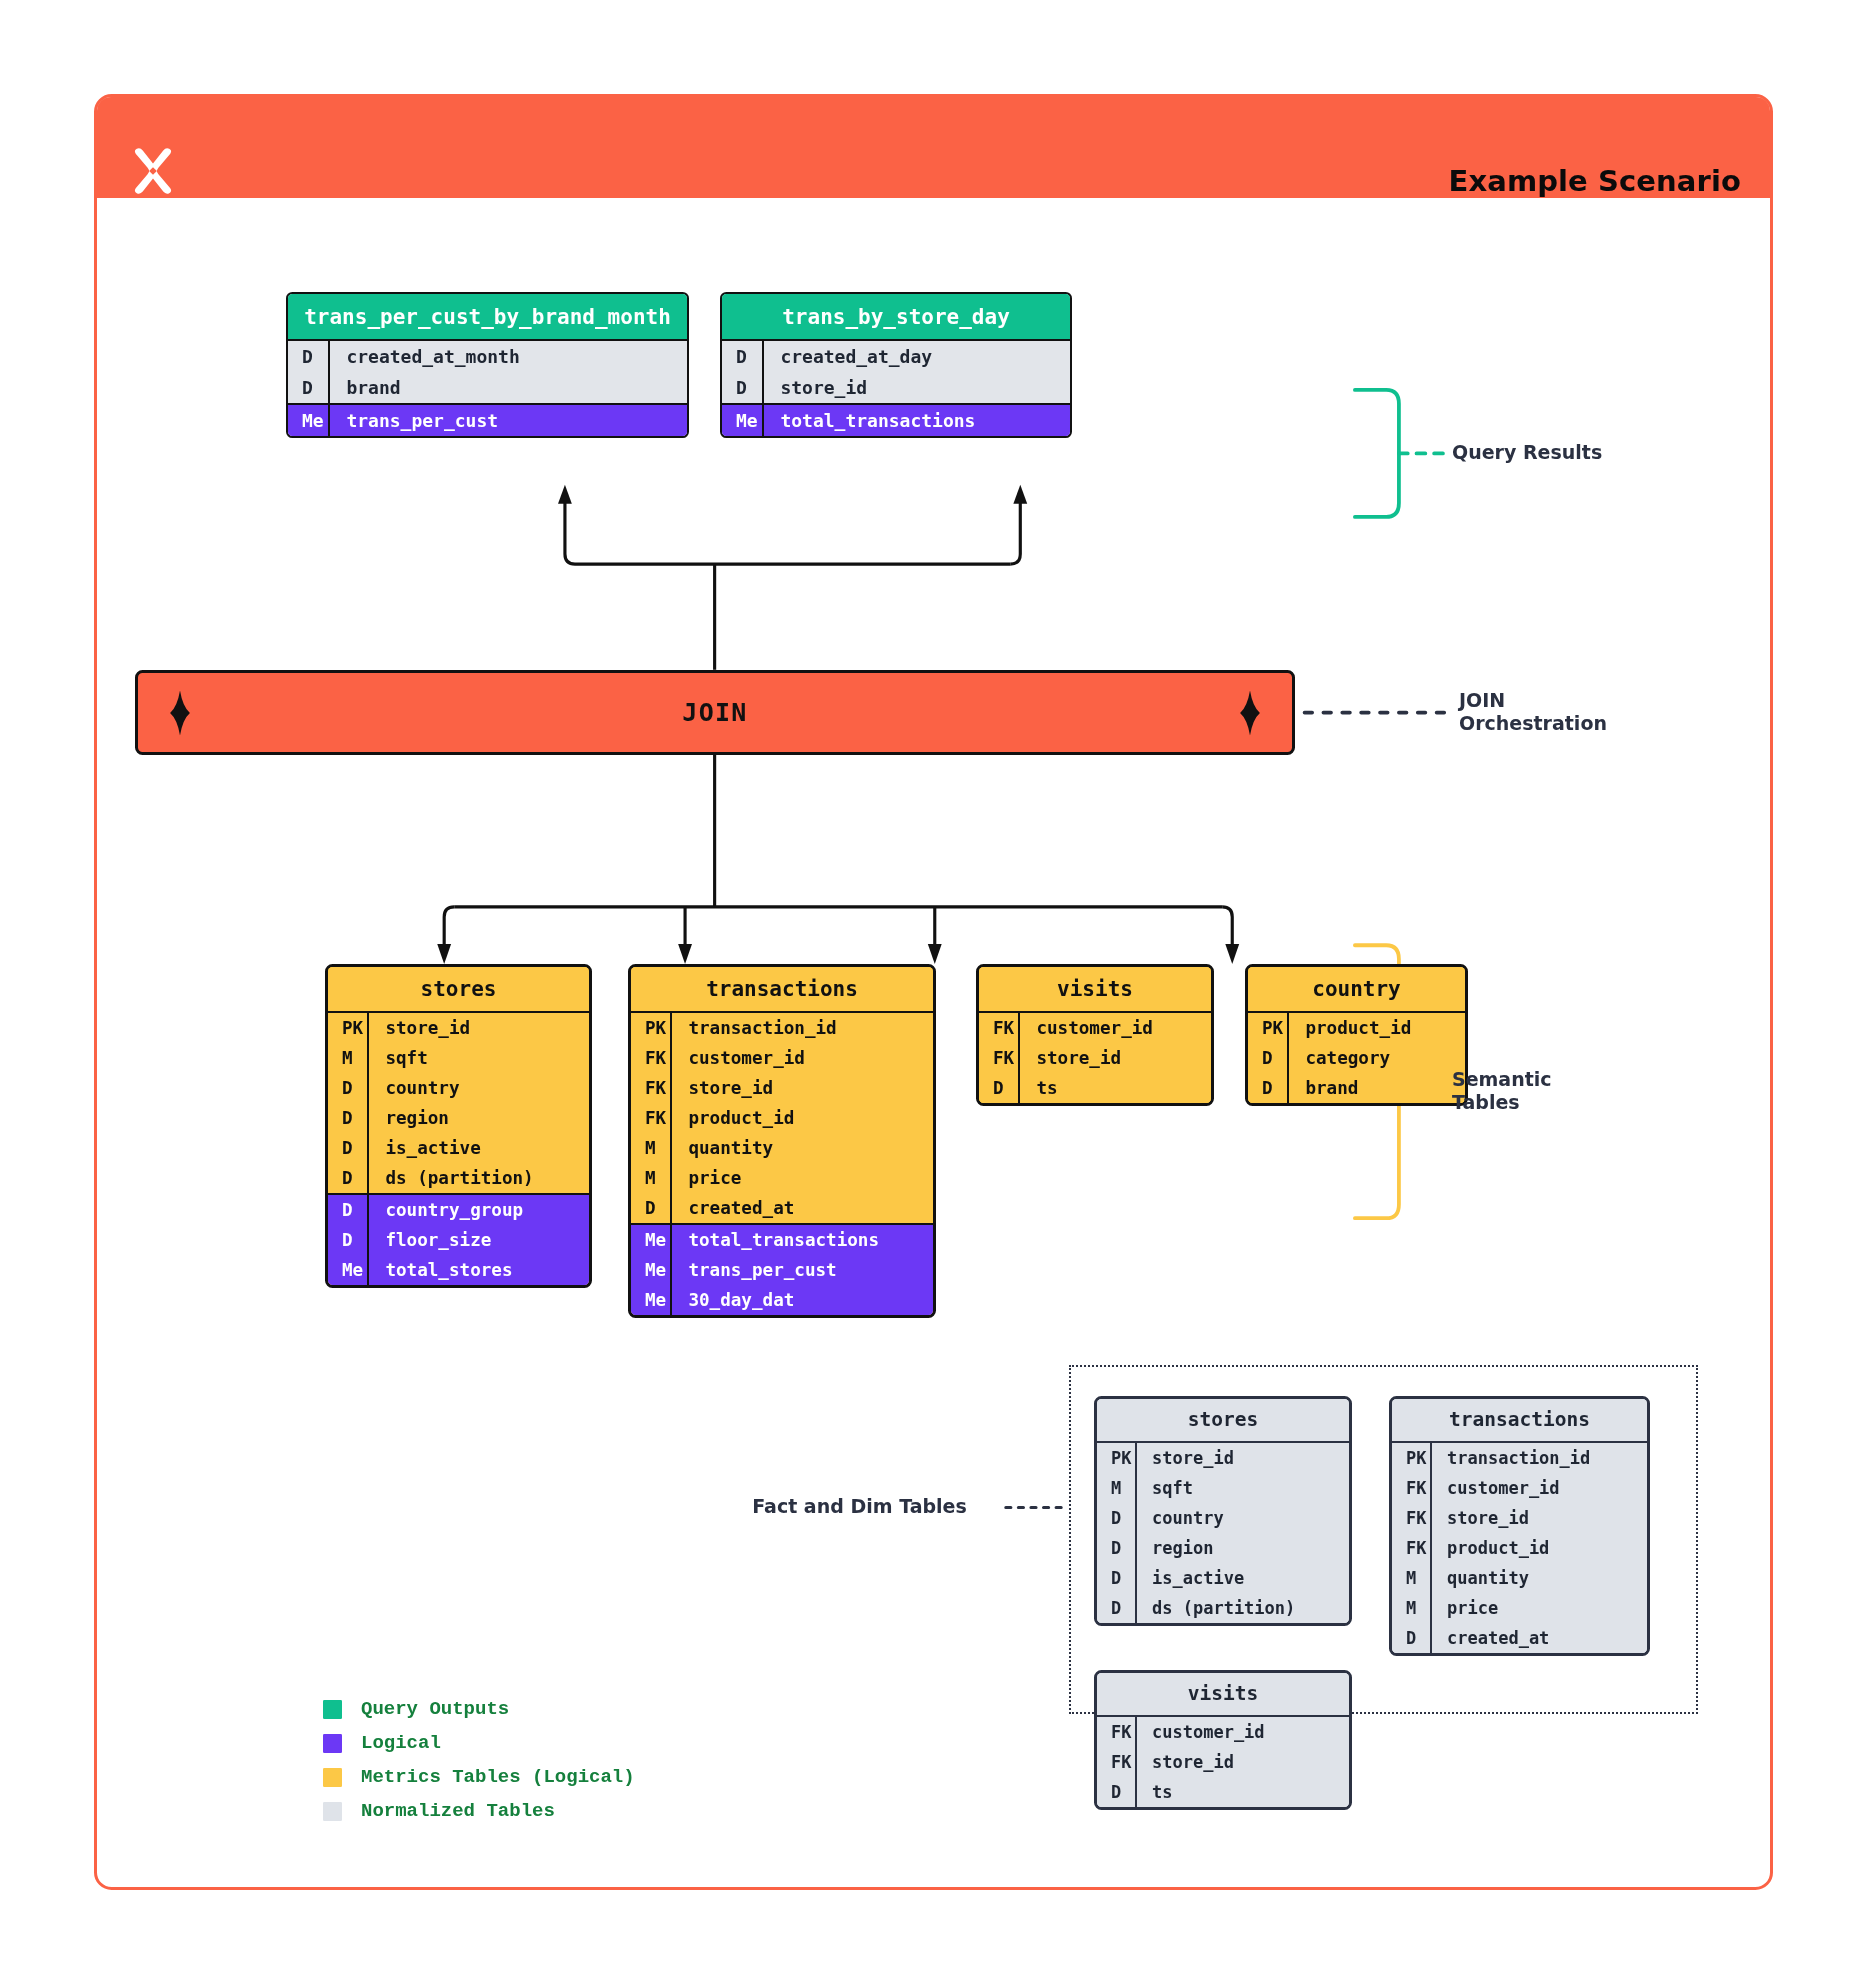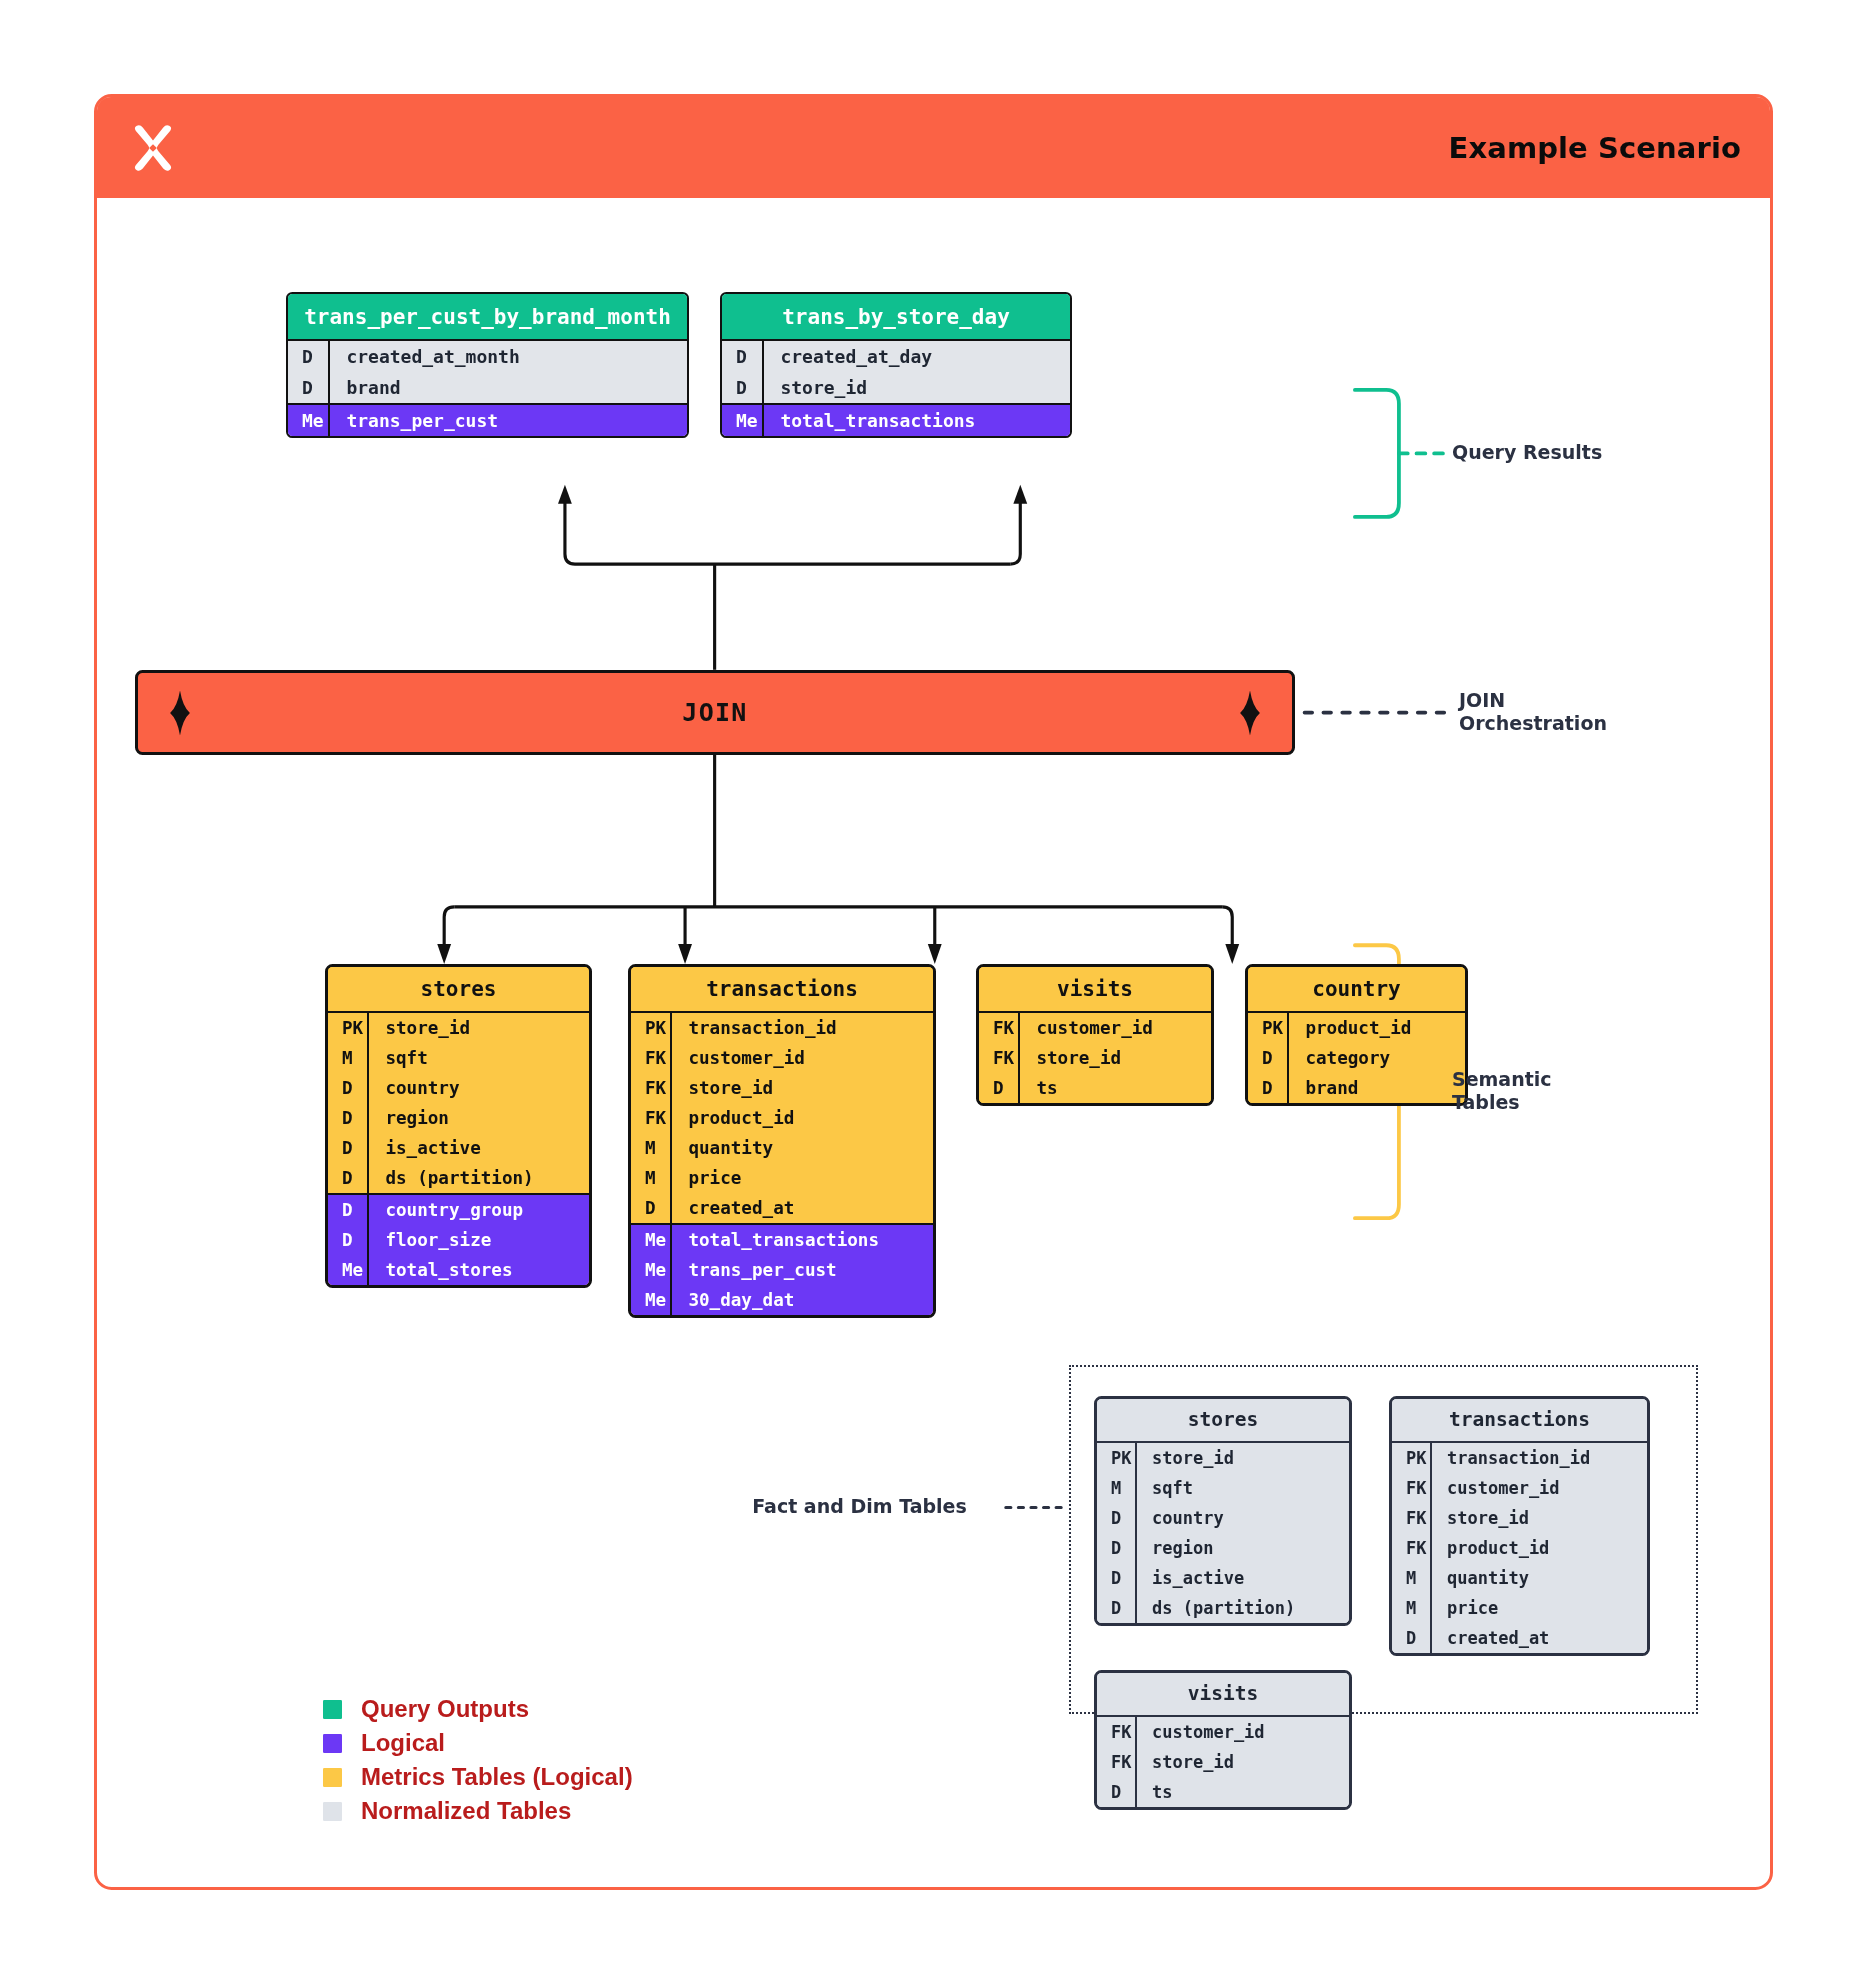--- a/index.html
+++ b/index.html
@@ -8,21 +8,21 @@
   .page{position:relative;width:1868px;height:1985px;}
 
   
   .frame{
     position:absolute;left:94px;top:94px;width:1679px;height:1796px;
     border:3.1px solid #FB6245;border-radius:17.6px;box-sizing:border-box;background:#fff;
   }
   .frame-header{
     position:absolute;left:0;top:0;width:100%;height:101px;
     background:#FB6245;border-radius:14px 14px 0 0;
-    display:flex;align-items:center;justify-content:space-between;
+    display:flex;align-items:flex-end;justify-content:space-between;
     box-sizing:border-box;padding:0 29px 0 29px;
   }
   .logo{width:54px;height:54px;flex:0 0 auto;}
   .frame-title{
     color:#0b0b0b;font-family:"DejaVu Sans",sans-serif;font-weight:bold;
     font-size:29px;letter-spacing:0.1px;white-space:nowrap;
   }
 
   
   .canvas{position:absolute;left:0;top:101px;width:1673px;height:1259px;}
@@ -99,21 +99,21 @@
 
   
   .dotgroup{
     position:absolute;border:2.5px dotted #2B3142;box-sizing:border-box;background:transparent;
   }
 
   
   .legend{position:absolute;left:226px;top:1494px;}
   .leg-row{display:flex;align-items:center;height:34px;}
   .leg-sw{width:19px;height:19px;flex:0 0 auto;margin-right:19px;border-radius:1.3px;}
-  .leg-txt{font-family:Liberation Sans, sans-serif;font-weight:bold;font-size:24px;color:#b91c1c;white-space:nowrap;}
+  .leg-txt{font-family:Liberation Mono, monospace;font-weight:bold;font-size:19px;color:#15803d;white-space:nowrap;}
 </style>
 </head>
 <body>
 
 <div class="page">
   <div class="frame">
 
     <div class="frame-header">
       <svg class="logo" viewBox="0 0 100 100">
         <path d="M18 18 Q14 12 20 9 Q26 6 31 12 L50 36 L69 12 Q74 6 80 9 Q86 12 82 18 L60 44 Q57 48 57 50 Q57 52 60 56 L82 82 Q86 88 80 91 Q74 94 69 88 L50 64 L31 88 Q26 94 20 91 Q14 88 18 82 L40 56 Q43 52 43 50 Q43 48 40 44 Z" fill="#ffffff"></path>

